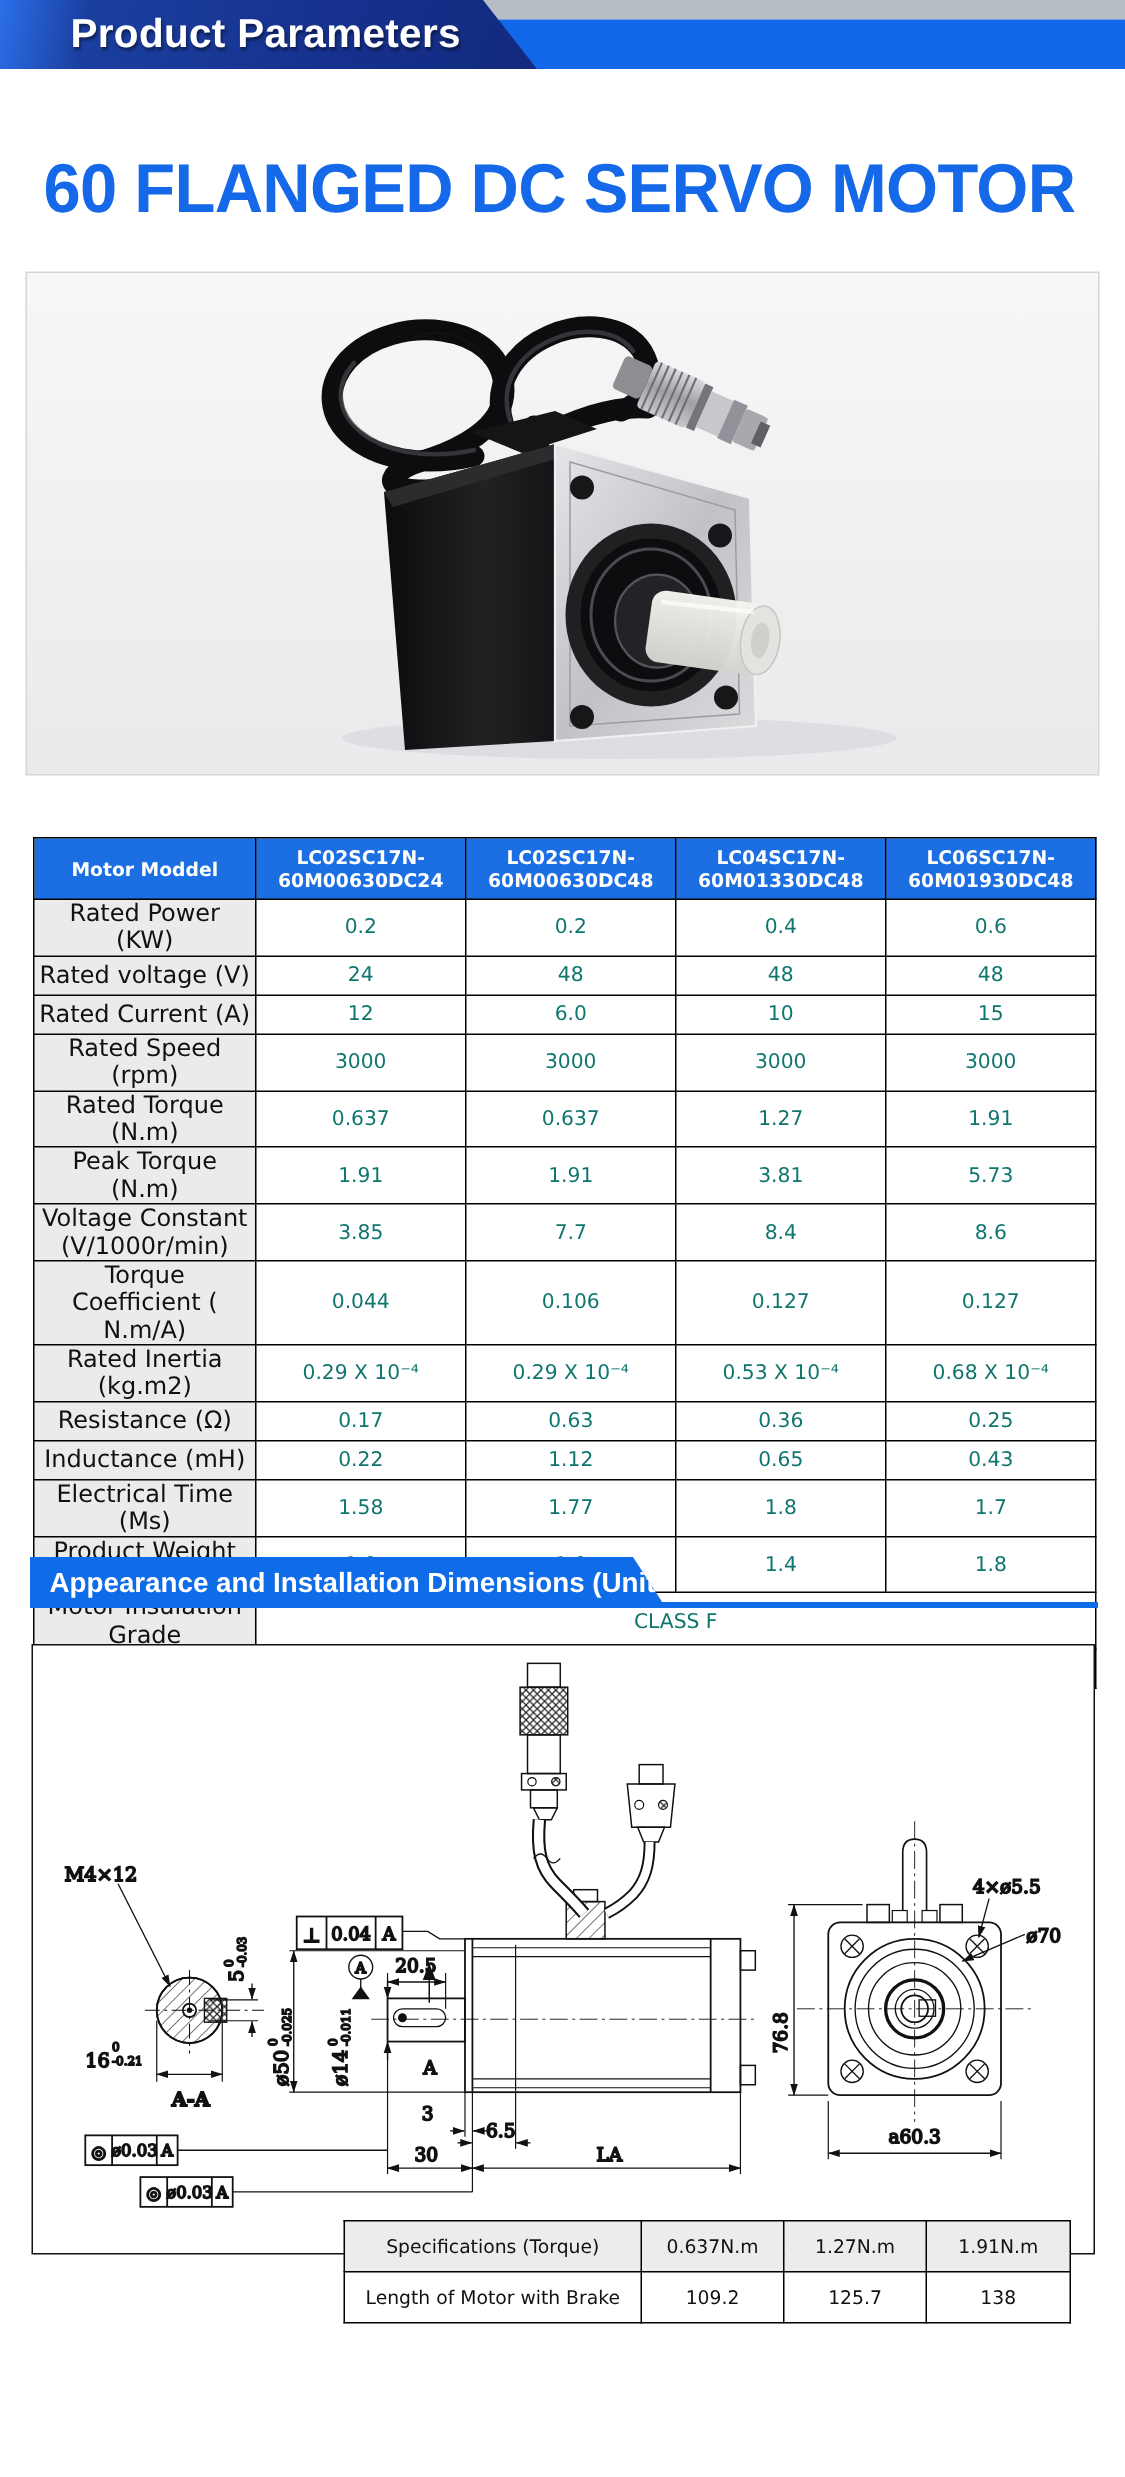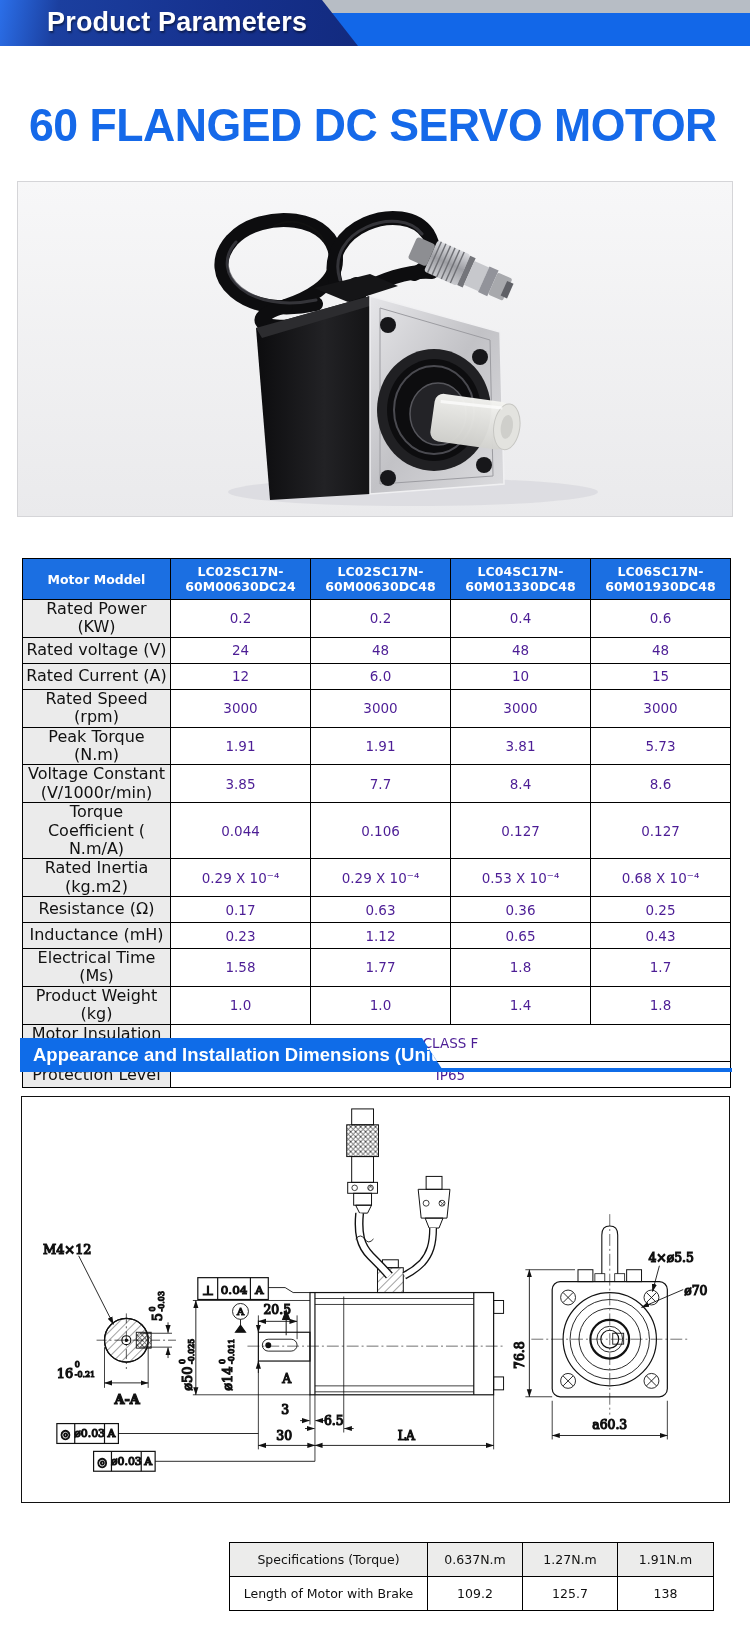--- a/index.html
+++ b/index.html
@@ -21,32 +21,32 @@
   
   .photo{position:absolute;left:17px;top:181px;width:714px;height:334px;border:1px solid #d5d5d8;}
   
   .spec-table{position:absolute;left:22px;top:558px;}
   table{border-collapse:collapse;table-layout:fixed;}
   .spec-table table{width:708px;font-family:"DejaVu Sans","Liberation Sans",sans-serif;padding-left:12px;}
   .spec-table td{border:1.2px solid #000;text-align:center;vertical-align:middle;padding:0 2px;}
   .spec-table tr.head td{background:#1b6fe2;color:#fff;font-size:12.5px;font-weight:bold;
       height:40px;line-height:1.2;}
   .spec-table td.lbl{background:#ebebeb;font-size:16px;color:#111;height:25px;line-height:1.15;}
-  .spec-table td.val{font-size:13.5px;color:#4c1d95;}
+  .spec-table td.val{font-size:13.5px;color:#0f766e;}
   
   .banner2{position:absolute;left:20px;top:1038px;width:430px;height:34px;
       clip-path:polygon(0 0,402px 0,424px 34px,0 34px);background:#0f6ce8;}
   .banner2 .banner2-text{position:absolute;left:13px;top:6px;color:#fff;font-size:18.5px;font-weight:bold;}
   .banner2-line{position:absolute;left:20px;top:1068px;width:712px;height:4px;background:#0f6ce8;}
   
   .drawing-frame{position:absolute;left:21px;top:1096px;width:707px;height:405px;border:1.5px solid #111;background:#fff;}
   .drawing-frame svg{position:absolute;left:0;top:0;}
   .dimtxt{font-family:"DejaVu Serif","Liberation Serif",serif;fill:#111;}
   
-  .dim-table{position:absolute;left:229px;top:1542px;}
+  .dim-table{position:absolute;left:229px;top:1480px;}
   .dim-table table{width:484px;font-family:"DejaVu Sans","Liberation Sans",sans-serif;}
   .dim-table td{border:1.2px solid #000;text-align:center;vertical-align:middle;height:31px;font-size:12.5px;color:#111;}
   .dim-table tr.dt-head td{background:#ececeb;}
 </style>
 </head>
 <body>
 
 <div class="page">
 
   <div class="top-banner">
@@ -183,20 +183,27 @@
             <td class="val">15</td>
           </tr>
       <tr>
             <td class="lbl">Rated Speed (rpm)</td>
             <td class="val">3000</td>
             <td class="val">3000</td>
             <td class="val">3000</td>
             <td class="val">3000</td>
           </tr>
       <tr>
+            <td class="lbl">Rated Torque (N.m)</td>
+            <td class="val">0.637</td>
+            <td class="val">0.637</td>
+            <td class="val">1.27</td>
+            <td class="val">1.91</td>
+          </tr>
+      <tr>
             <td class="lbl">Peak Torque (N.m)</td>
             <td class="val">1.91</td>
             <td class="val">1.91</td>
             <td class="val">3.81</td>
             <td class="val">5.73</td>
           </tr>
       <tr>
             <td class="lbl">Voltage Constant (V/1000r/min)</td>
             <td class="val">3.85</td>
             <td class="val">7.7</td>
@@ -219,21 +226,21 @@
           </tr>
       <tr>
             <td class="lbl">Resistance (Ω)</td>
             <td class="val">0.17</td>
             <td class="val">0.63</td>
             <td class="val">0.36</td>
             <td class="val">0.25</td>
           </tr>
       <tr>
             <td class="lbl">Inductance (mH)</td>
-            <td class="val">0.23</td>
+            <td class="val">0.22</td>
             <td class="val">1.12</td>
             <td class="val">0.65</td>
             <td class="val">0.43</td>
           </tr>
       <tr>
             <td class="lbl">Electrical Time (Ms)</td>
             <td class="val">1.58</td>
             <td class="val">1.77</td>
             <td class="val">1.8</td>
             <td class="val">1.7</td>

